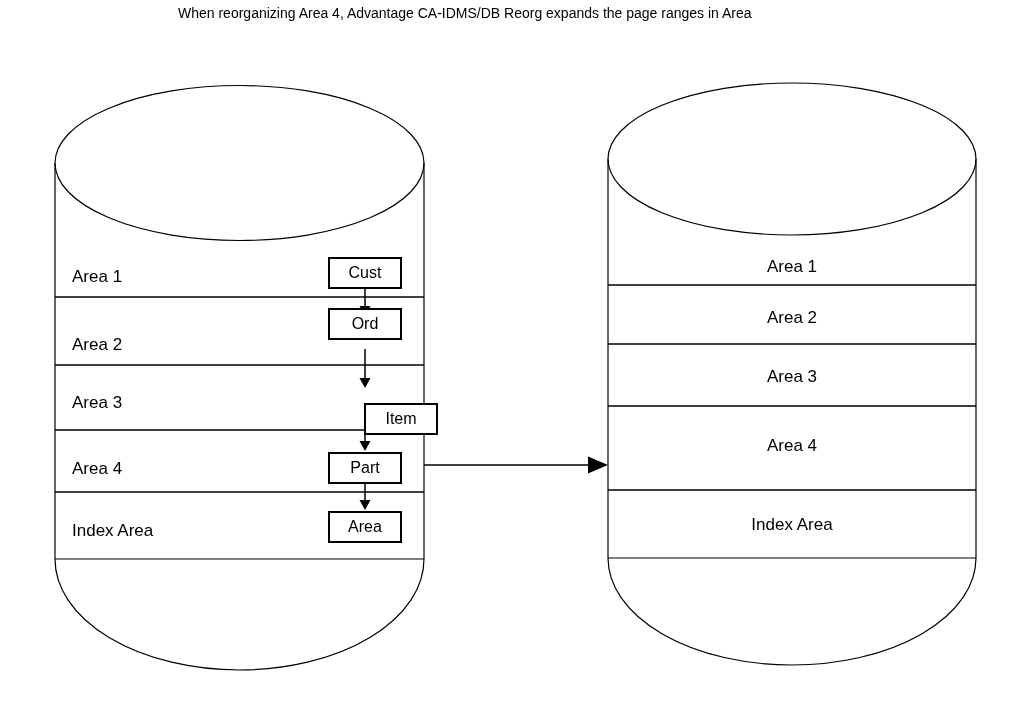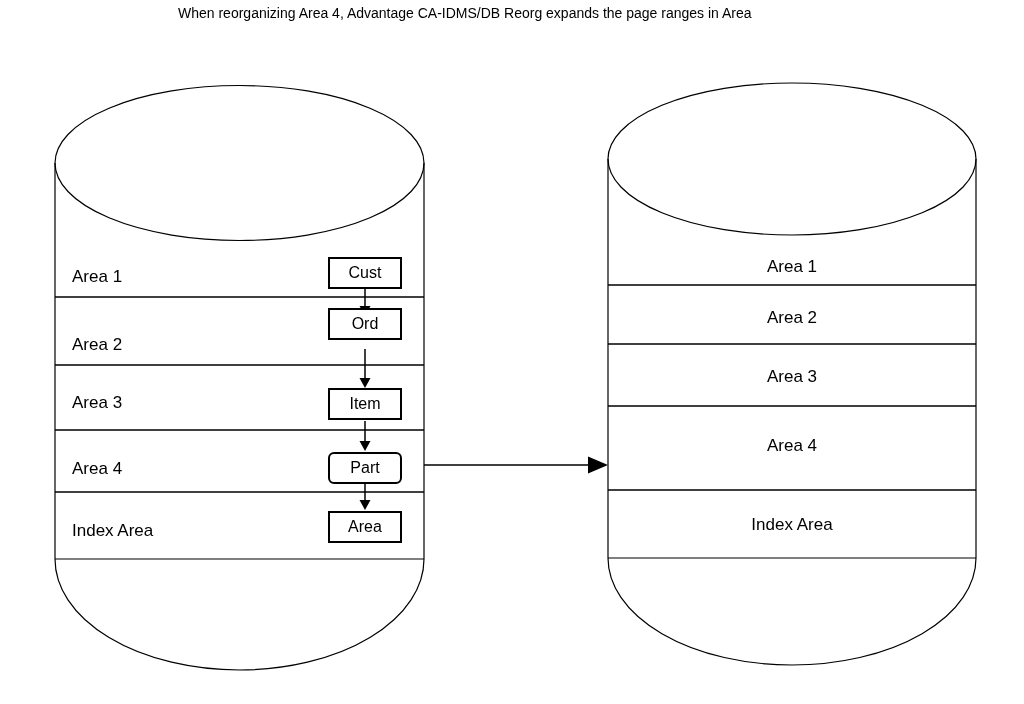--- a/index.html
+++ b/index.html
@@ -114,22 +114,22 @@
   </svg>
 
   <div class="area-label" style="left:72px; top:267px;">Area 1</div>
   <div class="area-label" style="left:72px; top:335px;">Area 2</div>
   <div class="area-label" style="left:72px; top:393px;">Area 3</div>
   <div class="area-label" style="left:72px; top:459px;">Area 4</div>
   <div class="area-label" style="left:72px; top:521px;">Index Area</div>
 
   <div class="record-box" style="top:257px;">Cust</div>
   <div class="record-box" style="top:308px;">Ord</div>
-  <div class="record-box" style="top:388px;">Item</div>
-  <div class="record-box" style="top:452px;border-radius:6px;">Part</div>
+  <div class="record-box" style="top:403px;margin-left:36px;">Item</div>
+  <div class="record-box" style="top:452px;">Part</div>
   <div class="record-box" style="top:511px;">Area</div>
 
   <div class="area-label right" style="top:257px;">Area 1</div>
   <div class="area-label right" style="top:308px;">Area 2</div>
   <div class="area-label right" style="top:367px;">Area 3</div>
   <div class="area-label right" style="top:436px;">Area 4</div>
   <div class="area-label right" style="top:515px;">Index Area</div>
 
 </div>
 

